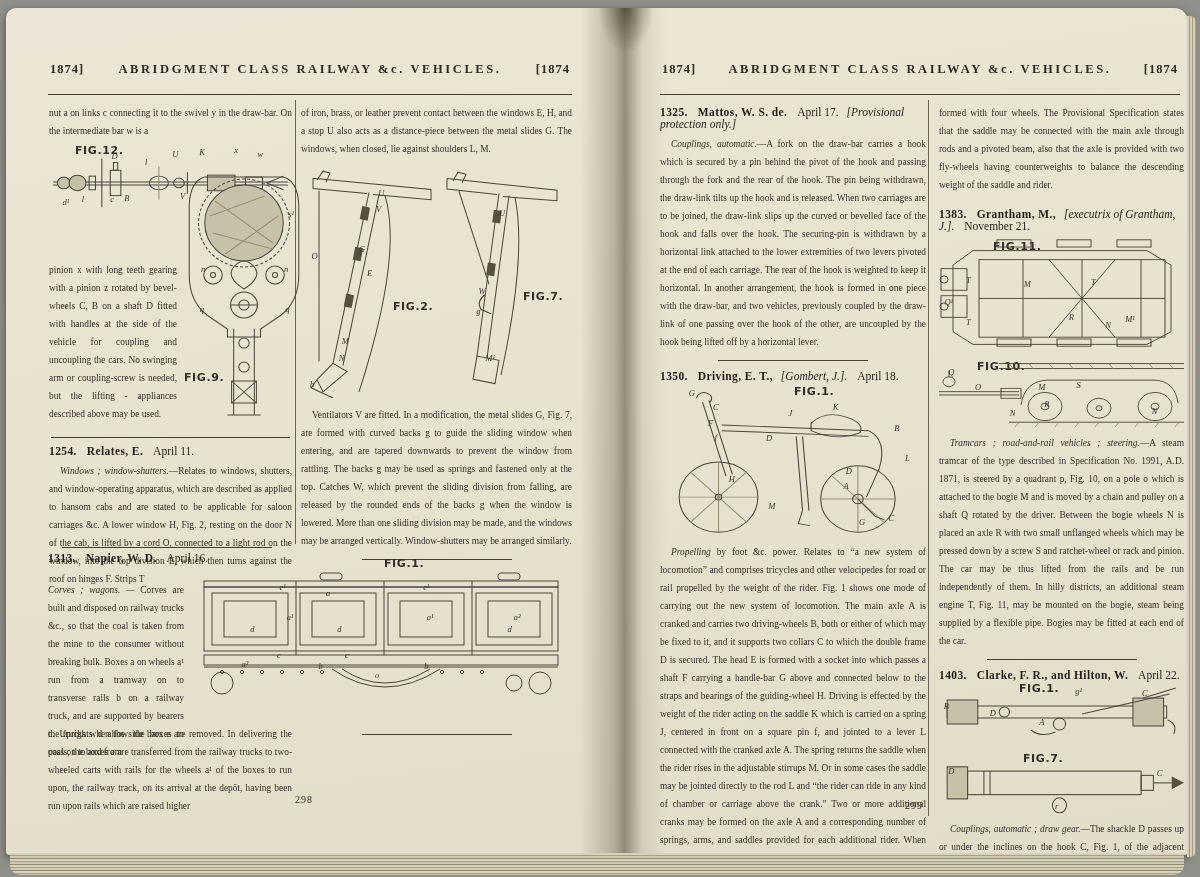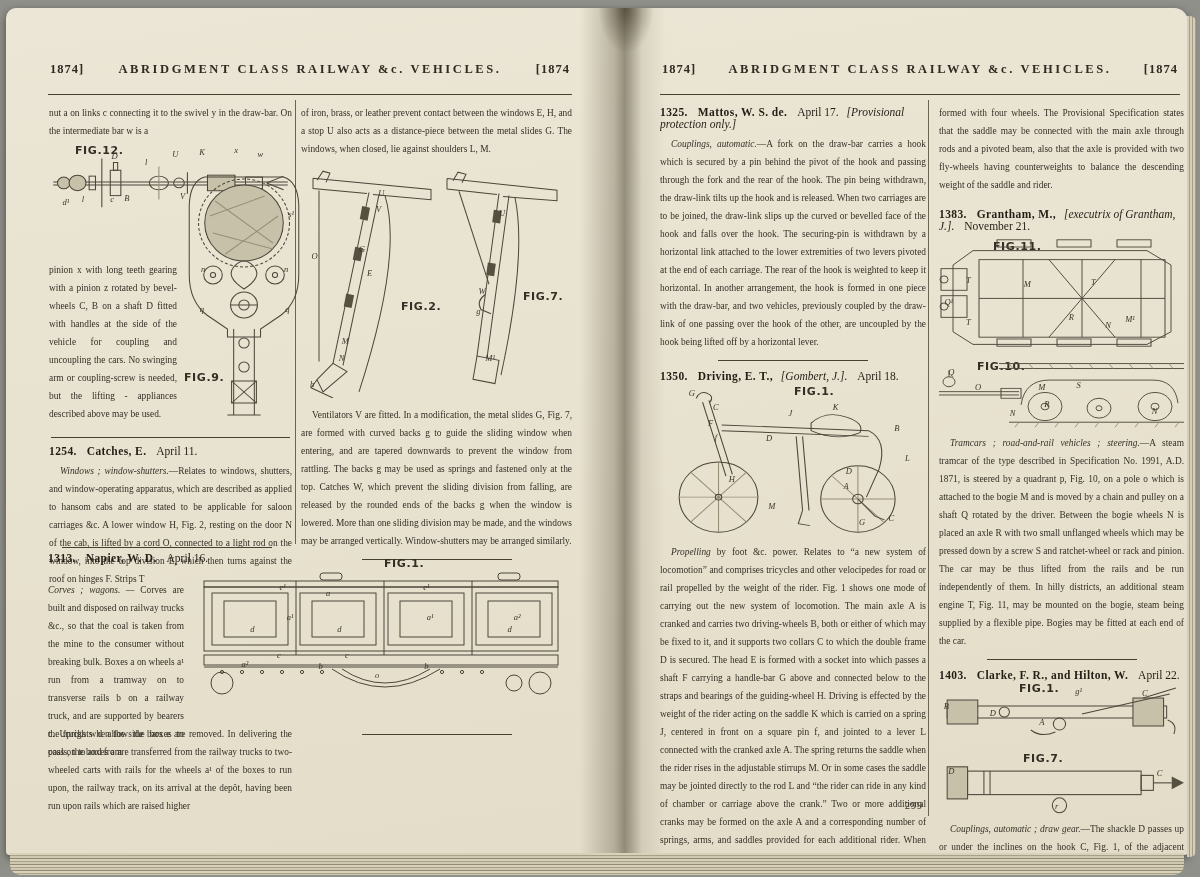--- a/index.html
+++ b/index.html
@@ -130,33 +130,33 @@
           <span class="fig-letter" style="left: 88%; top: 17%; text-align: center;">s¹</span>
               <span class="fig-letter" style="left: 17%; top: 39%;">n</span>
               <span class="fig-letter" style="left: 84%; top: 39%;">n</span>
               <span class="fig-letter" style="left: 16%; top: 55%;">q</span>
               <span class="fig-letter" style="left: 85%; top: 55%;">q</span>
             </div>
         </div>
         <div class="rule-col"></div>
         <p class="ehead">
           <span class="enum">1254.</span>
-          <span class="ename">Catches, E.</span>
+          <span class="ename">Relates, E.</span>
           <span class="edate">April 11.</span>
         </p>
         <p class="body ind">
           <i class="lead">Windows ; window-shutters.</i><span>—Relates to windows, shutters, and window-operating apparatus, which are described as applied to hansom cabs and are stated to be applicable for saloon carriages &amp;c.  A lower window H, Fig. 2, resting on the door N of the cab, is lifted by a cord O, connected to a light rod on the window, into the top division E, which then turns against the roof on hinges F.  Strips T</span>
         </p>
       </div>
 
       <div class="col" style="left:277px;top:62px;width:271px;">
         <p class="body">of iron, brass, or leather prevent contact between the windows E, H, and a stop U also acts as a distance-piece between the metal slides G.  The windows, when closed, lie against shoulders L, M.</p>
         <div style="position:relative;height:242px;margin:4px 0 2px;">
           <div class="figbox" style="position:absolute;left:6px;top:0;width:128px;height:236px;">
-            <span class="figlab" style="left:78px;top:138px;">FIG.2.</span>
+            <span class="figlab" style="left:70px;top:138px;">FIG.2.</span>
             <svg viewBox="0 0 128 232" preserveAspectRatio="none">
               <path d="M6,16 L124,27 L124,37 L66,32 M6,16 L6,26 L60,31"></path>
               <path d="M10,18 l6,-9 l7,2 l-4,9"></path>
               <line x1="12" y1="28" x2="12" y2="196"></line>
               <path d="M62,30 L26,198"></path>
                 <path d="M72,32 L36,200"></path>
               <path d="M78,33 Q96,92 52,226"></path>
               <rect class="fd" x="54" y="44" width="8" height="13" transform="rotate(11 58 50)"></rect>
               <rect class="fd" x="47" y="84" width="8" height="13" transform="rotate(11 51 90)"></rect>
               <rect class="fd" x="38" y="130" width="8" height="13" transform="rotate(11 42 136)"></rect>
@@ -255,20 +255,21 @@
             <span class="fig-letter" style="left: 63%; top: 31%;">a¹</span>
             <span class="fig-letter" style="left: 86%; top: 31%;">a²</span>
             <span class="fig-letter" style="left: 84%; top: 39%;">d</span>
           </div>
         <p class="body abs" style="left:0;top:178px;width:244px;">the trucks when the side bars e are removed.  In delivering the coals, the boxes a are transferred from the railway trucks to two-wheeled carts with rails for the wheels a¹ of the boxes to run upon, the railway track, on its arrival at the depôt, having been run upon rails which are raised higher</p>
         <div class="abs" style="left:253px;top:178px;width:271px;">
           <div class="rule-short"></div>
         </div>
       </div>
 
+      <div class="pagenum" style="top:752px;">298</div>
     </section>
 
     <section class="page right">
       <header class="ph">
         <span class="ph-year">1874]</span>
         <span class="ph-title">ABRIDGMENT CLASS RAILWAY &amp;c. VEHICLES.</span>
         <span class="ph-year">[1874</span>
       </header>
       <div class="head-rule"></div>
       <div class="vdiv" style="left:292px;top:58px;height:716px;"></div>

